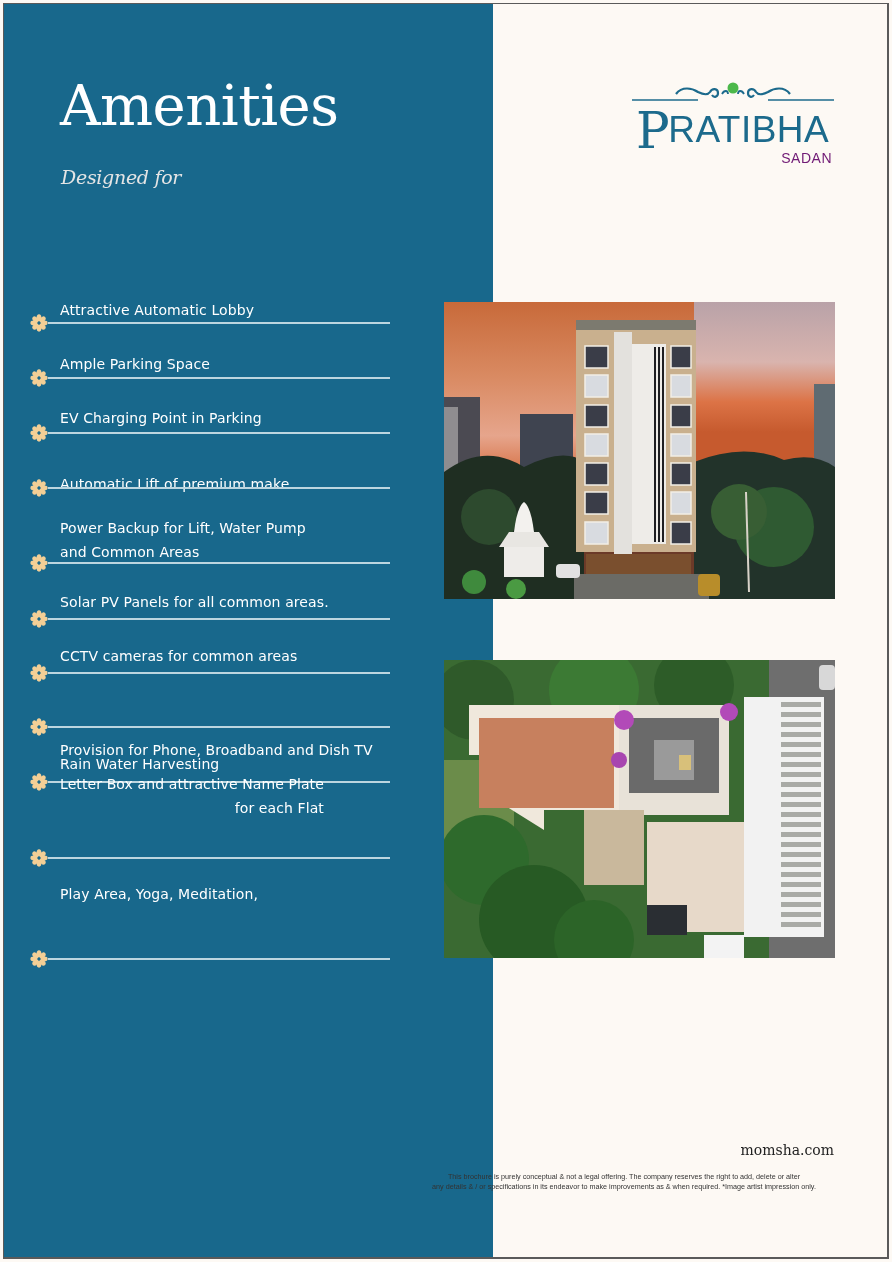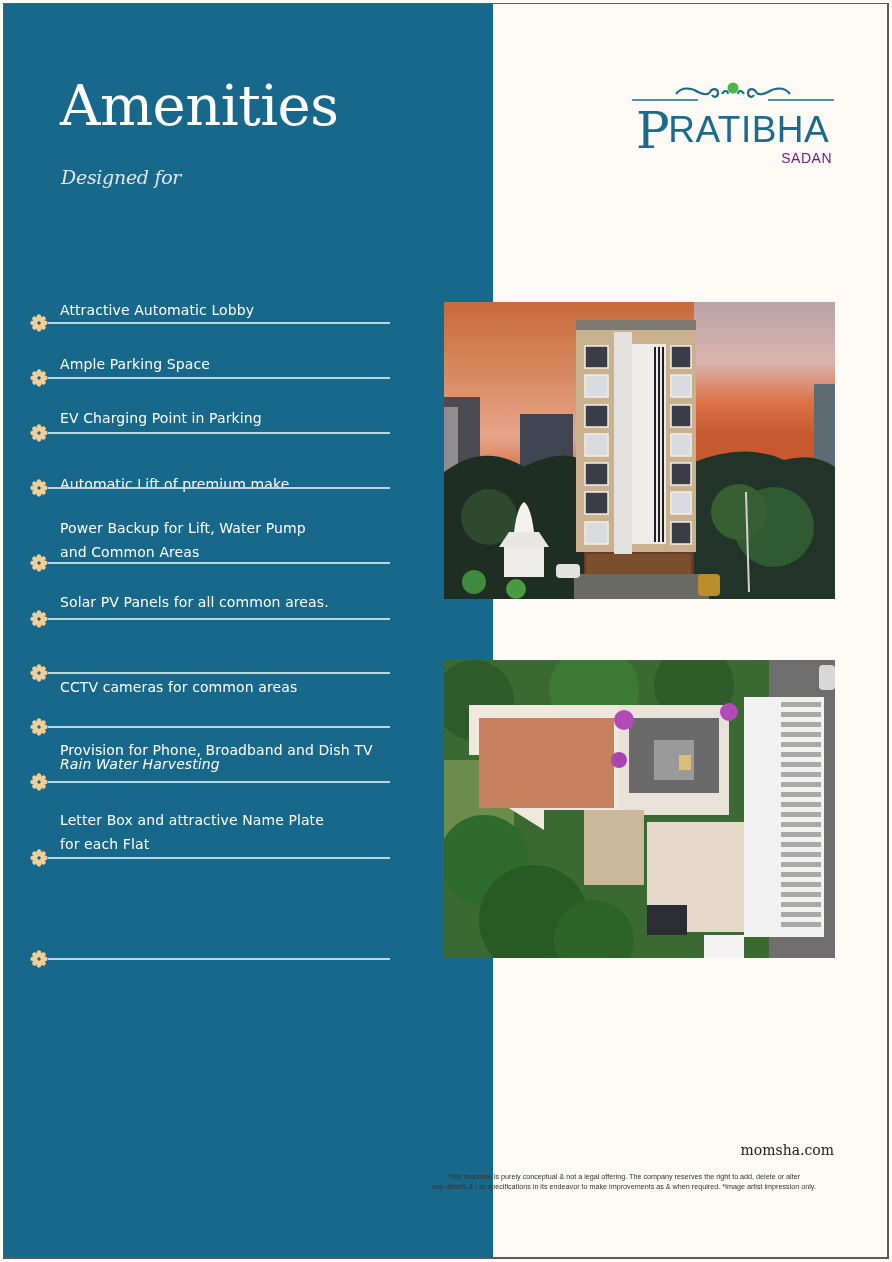--- a/index.html
+++ b/index.html
@@ -203,21 +203,21 @@
                 <ellipse cx="10" cy="4.4" rx="2.7" ry="4" transform="rotate(135 10 10)"></ellipse>
                 <ellipse cx="10" cy="4.4" rx="2.7" ry="4" transform="rotate(180 10 10)"></ellipse>
                 <ellipse cx="10" cy="4.4" rx="2.7" ry="4" transform="rotate(225 10 10)"></ellipse>
                 <ellipse cx="10" cy="4.4" rx="2.7" ry="4" transform="rotate(270 10 10)"></ellipse>
                 <ellipse cx="10" cy="4.4" rx="2.7" ry="4" transform="rotate(315 10 10)"></ellipse>
               </g>
               <circle cx="10" cy="10" r="1.6" fill="#18688c"></circle>
             </svg></div>
         </div>
         <div class="amenity" style="top: 0px;">
-          <div class="amenity-text" style="top: 673px; text-align: center;">
+          <div class="amenity-text" style="top: 642px; text-align: center;">
             <div>CCTV cameras for common areas</div>
           </div>
           <div class="amenity-line" style="top: 668px;"></div>
           <div class="flower" style="top: 660px;"><svg viewBox="0 0 20 20" width="18" height="18">
               <g fill="#f3cf96">
                 <ellipse cx="10" cy="4.4" rx="2.7" ry="4" transform="rotate(0 10 10)"></ellipse>
                 <ellipse cx="10" cy="4.4" rx="2.7" ry="4" transform="rotate(45 10 10)"></ellipse>
                 <ellipse cx="10" cy="4.4" rx="2.7" ry="4" transform="rotate(90 10 10)"></ellipse>
                 <ellipse cx="10" cy="4.4" rx="2.7" ry="4" transform="rotate(135 10 10)"></ellipse>
                 <ellipse cx="10" cy="4.4" rx="2.7" ry="4" transform="rotate(180 10 10)"></ellipse>
@@ -241,60 +241,61 @@
                 <ellipse cx="10" cy="4.4" rx="2.7" ry="4" transform="rotate(135 10 10)"></ellipse>
                 <ellipse cx="10" cy="4.4" rx="2.7" ry="4" transform="rotate(180 10 10)"></ellipse>
                 <ellipse cx="10" cy="4.4" rx="2.7" ry="4" transform="rotate(225 10 10)"></ellipse>
                 <ellipse cx="10" cy="4.4" rx="2.7" ry="4" transform="rotate(270 10 10)"></ellipse>
                 <ellipse cx="10" cy="4.4" rx="2.7" ry="4" transform="rotate(315 10 10)"></ellipse>
               </g>
               <circle cx="10" cy="10" r="1.6" fill="#18688c"></circle>
             </svg></div>
         </div>
         <div class="amenity" style="top: 0px;">
-          <div class="amenity-text" style="top: 750px; font-style: italic;">
+          <div class="amenity-text" style="top: 750px;">
             <div>Rain Water Harvesting</div>
           </div>
           <div class="amenity-line" style="top: 777px;"></div>
           <div class="flower" style="top: 769px;"><svg viewBox="0 0 20 20" width="18" height="18">
               <g fill="#f3cf96">
                 <ellipse cx="10" cy="4.4" rx="2.7" ry="4" transform="rotate(0 10 10)"></ellipse>
                 <ellipse cx="10" cy="4.4" rx="2.7" ry="4" transform="rotate(45 10 10)"></ellipse>
                 <ellipse cx="10" cy="4.4" rx="2.7" ry="4" transform="rotate(90 10 10)"></ellipse>
                 <ellipse cx="10" cy="4.4" rx="2.7" ry="4" transform="rotate(135 10 10)"></ellipse>
                 <ellipse cx="10" cy="4.4" rx="2.7" ry="4" transform="rotate(180 10 10)"></ellipse>
                 <ellipse cx="10" cy="4.4" rx="2.7" ry="4" transform="rotate(225 10 10)"></ellipse>
                 <ellipse cx="10" cy="4.4" rx="2.7" ry="4" transform="rotate(270 10 10)"></ellipse>
                 <ellipse cx="10" cy="4.4" rx="2.7" ry="4" transform="rotate(315 10 10)"></ellipse>
               </g>
               <circle cx="10" cy="10" r="1.6" fill="#18688c"></circle>
             </svg></div>
         </div>
         <div class="amenity" style="top: 0px;">
-          <div class="amenity-text tall" style="top: 804px;">
+          <div class="amenity-text tall" style="top: 768px; text-align: right;">
             <div>Letter Box and attractive Name Plate</div>
             <div>for each Flat</div>
           </div>
           <div class="amenity-line" style="top: 853px;"></div>
           <div class="flower" style="top: 845px;"><svg viewBox="0 0 20 20" width="18" height="18">
               <g fill="#f3cf96">
                 <ellipse cx="10" cy="4.4" rx="2.7" ry="4" transform="rotate(0 10 10)"></ellipse>
                 <ellipse cx="10" cy="4.4" rx="2.7" ry="4" transform="rotate(45 10 10)"></ellipse>
                 <ellipse cx="10" cy="4.4" rx="2.7" ry="4" transform="rotate(90 10 10)"></ellipse>
                 <ellipse cx="10" cy="4.4" rx="2.7" ry="4" transform="rotate(135 10 10)"></ellipse>
                 <ellipse cx="10" cy="4.4" rx="2.7" ry="4" transform="rotate(180 10 10)"></ellipse>
                 <ellipse cx="10" cy="4.4" rx="2.7" ry="4" transform="rotate(225 10 10)"></ellipse>
                 <ellipse cx="10" cy="4.4" rx="2.7" ry="4" transform="rotate(270 10 10)"></ellipse>
                 <ellipse cx="10" cy="4.4" rx="2.7" ry="4" transform="rotate(315 10 10)"></ellipse>
               </g>
               <circle cx="10" cy="10" r="1.6" fill="#18688c"></circle>
             </svg></div>
         </div>
         <div class="amenity" style="top: 0px;">
           <div class="amenity-text tall" style="top: 878px;">
+            <div>Play Area, Yoga, Meditation,</div>
           </div>
           <div class="amenity-line" style="top: 954px;"></div>
           <div class="flower" style="top: 946px;"><svg viewBox="0 0 20 20" width="18" height="18">
               <g fill="#f3cf96">
                 <ellipse cx="10" cy="4.4" rx="2.7" ry="4" transform="rotate(0 10 10)"></ellipse>
                 <ellipse cx="10" cy="4.4" rx="2.7" ry="4" transform="rotate(45 10 10)"></ellipse>
                 <ellipse cx="10" cy="4.4" rx="2.7" ry="4" transform="rotate(90 10 10)"></ellipse>
                 <ellipse cx="10" cy="4.4" rx="2.7" ry="4" transform="rotate(135 10 10)"></ellipse>
                 <ellipse cx="10" cy="4.4" rx="2.7" ry="4" transform="rotate(180 10 10)"></ellipse>
                 <ellipse cx="10" cy="4.4" rx="2.7" ry="4" transform="rotate(225 10 10)"></ellipse>

